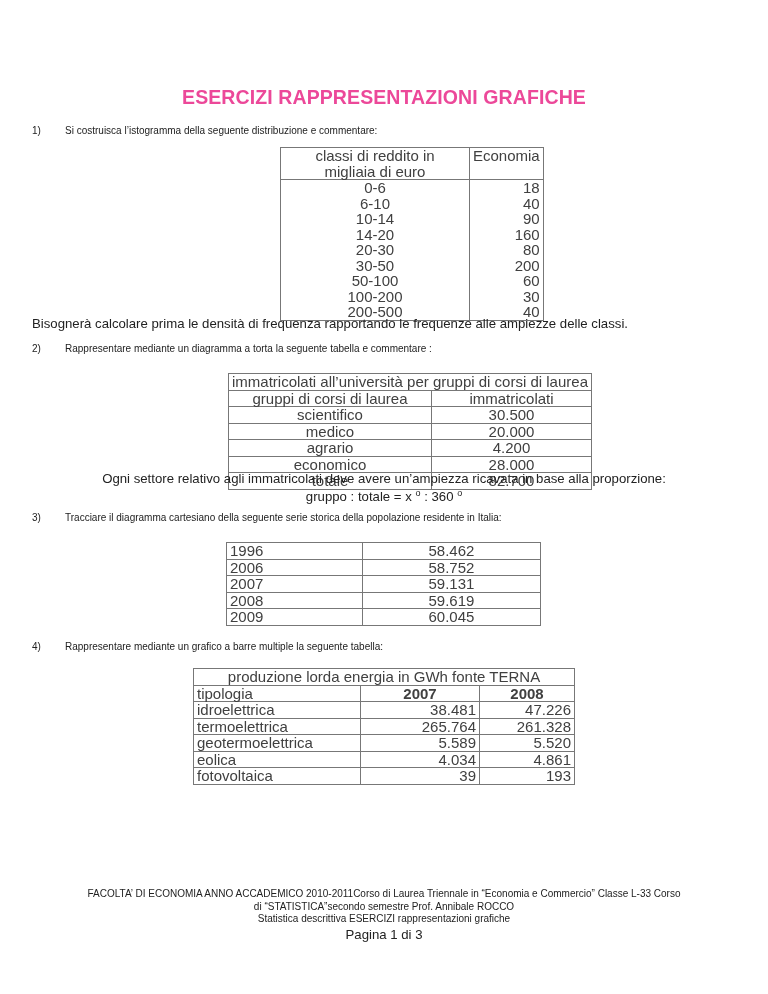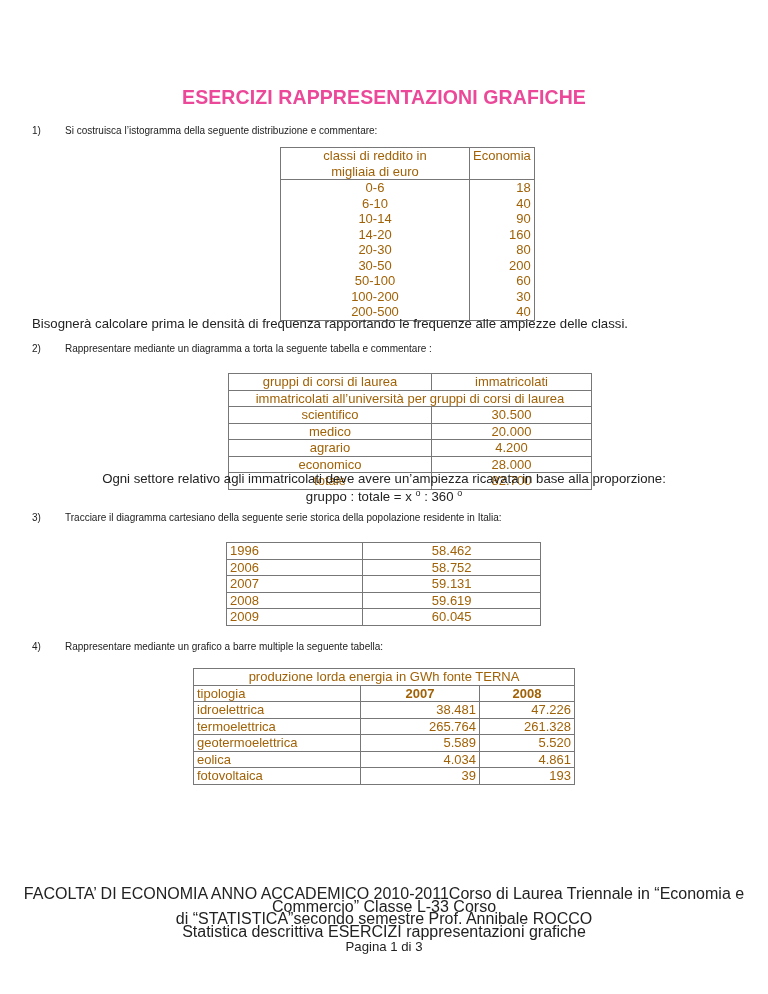--- a/index.html
+++ b/index.html
@@ -8,33 +8,33 @@
       font-family: "Liberation Sans", sans-serif; color: #222;
     }
     .abs { position: absolute; }
     .title {
       left: 0; width: 768px; top: 86px; text-align: center;
       font-size: 19.5px; font-weight: bold; color: #ec4899; letter-spacing: 0.1px;
     }
     .q { font-size: 10px; color: #222; white-space: nowrap; }
     .q .num { display: inline-block; width: 33px; }
     .para { font-size: 13.2px; color: #222; white-space: nowrap; }
-    table { border-collapse: collapse; font-size: 13px; color: #a16207; }
+    table { border-collapse: collapse; font-size: 15px; color: #404040; }
     td { border: 1px solid #777; padding: 0 3px; line-height: 15.5px; height: 15.5px; }
     .c { text-align: center; }
     .r { text-align: right; }
     .l { text-align: left; }
     .b { font-weight: bold; }
     .t1 td { border-top: none; border-bottom: none; }
     .t1 tr.hdr td { border-top: 1px solid #777; border-bottom: 1px solid #777; vertical-align: top; }
     .t1 tr.last td { border-bottom: 1px solid #777; }
     .t1 td.c1 { width: 182px; }
     .t1 td.c2 { width: 54px; }
     .footer { left: 0; width: 768px; text-align: center; color: #222; }
-    .footer .f1 { font-size: 16px; line-height: 12.5px; }
+    .footer .f1 { font-size: 10px; line-height: 12.5px; }
     .footer .f4 { font-size: 13.2px; line-height: 18px; }
   </style>
 </head>
 <body>
 
 <div class="abs title">ESERCIZI RAPPRESENTAZIONI GRAFICHE</div>
 
 <div class="abs q" style="left:32px; top:125px;">
   <span class="num">1)</span><span>Si costruisca l’istogramma della seguente distribuzione e commentare:</span>
 </div>
@@ -89,25 +89,25 @@
 
 <div class="abs para" style="left:32px; top:316px;">Bisognerà calcolare prima le densità di frequenza rapportando le frequenze alle ampiezze delle classi.</div>
 
 <div class="abs q" style="left:32px; top:343px;">
   <span class="num">2)</span><span>Rappresentare mediante un diagramma a torta la seguente tabella e commentare  :</span>
 </div>
 
 <table class="abs" style="left:228px; top:373px; width:364px;">
   <tbody>
       <tr>
+        <td class="c" colspan="2">immatricolati all’università per gruppi di corsi di laurea</td>
+      </tr>
+  <tr>
         <td class="c" style="width:196px;">gruppi di corsi di laurea</td>
         <td class="c">immatricolati</td>
-      </tr>
-  <tr>
-        <td class="c" colspan="2">immatricolati all’università per gruppi di corsi di laurea</td>
       </tr>
   <tr>
         <td class="c">scientifico</td>
         <td class="c">30.500</td>
       </tr>
   <tr>
         <td class="c">medico</td>
         <td class="c">20.000</td>
       </tr>
   <tr>

